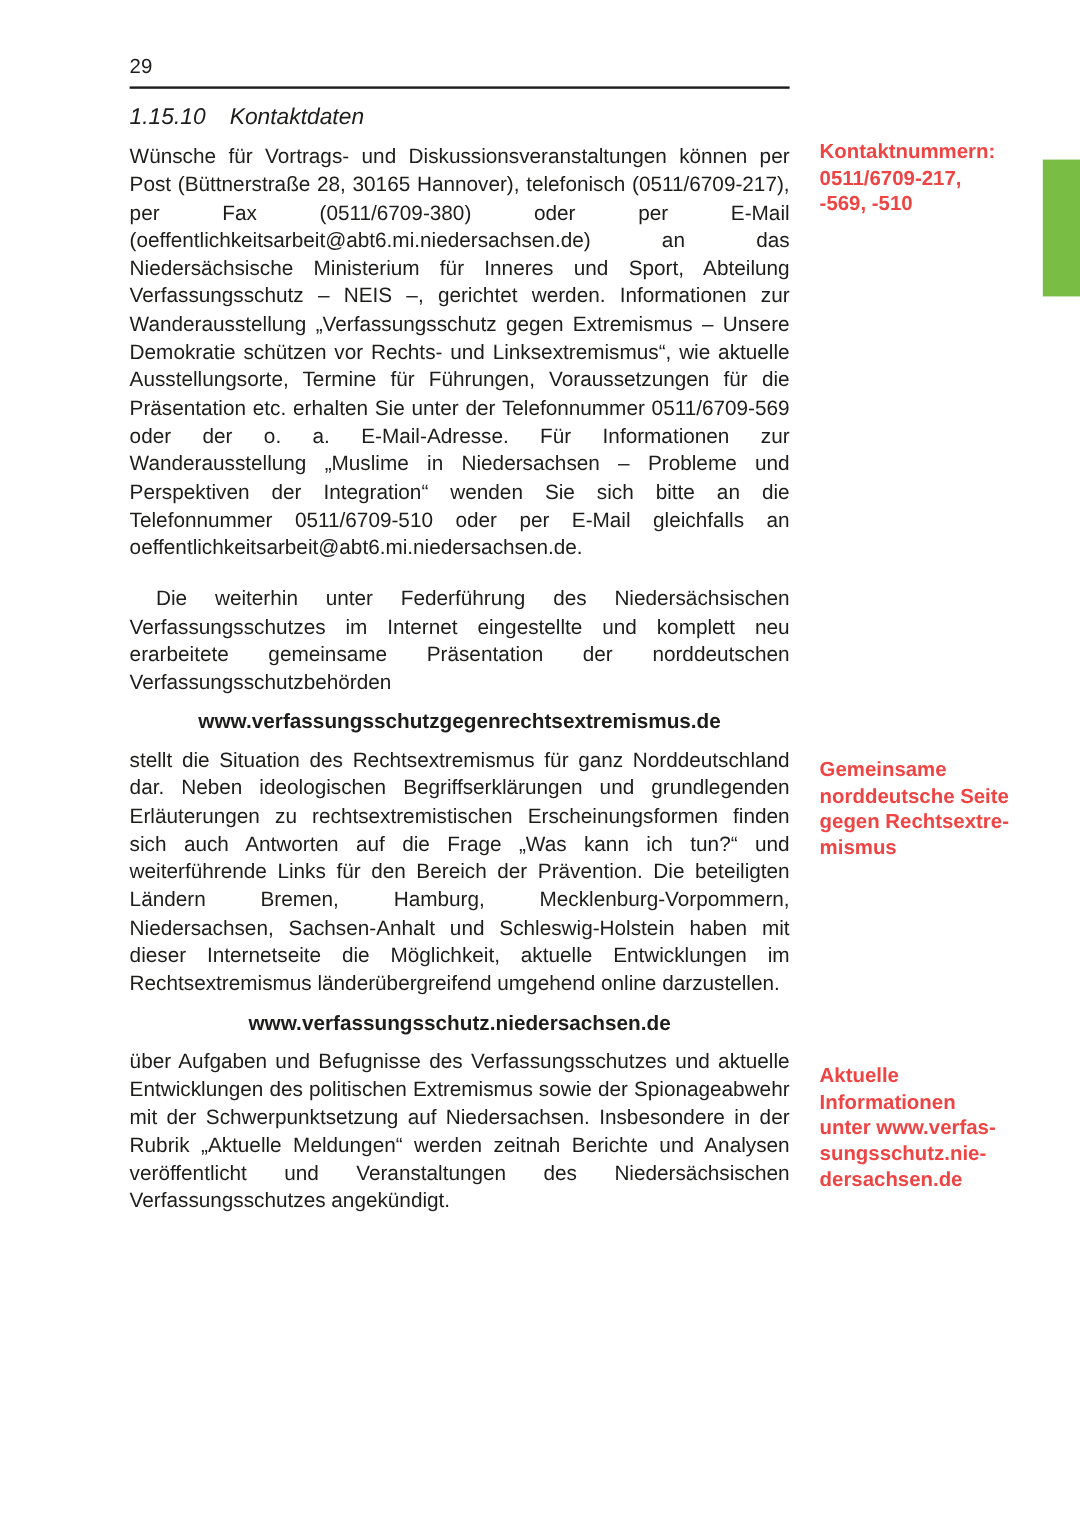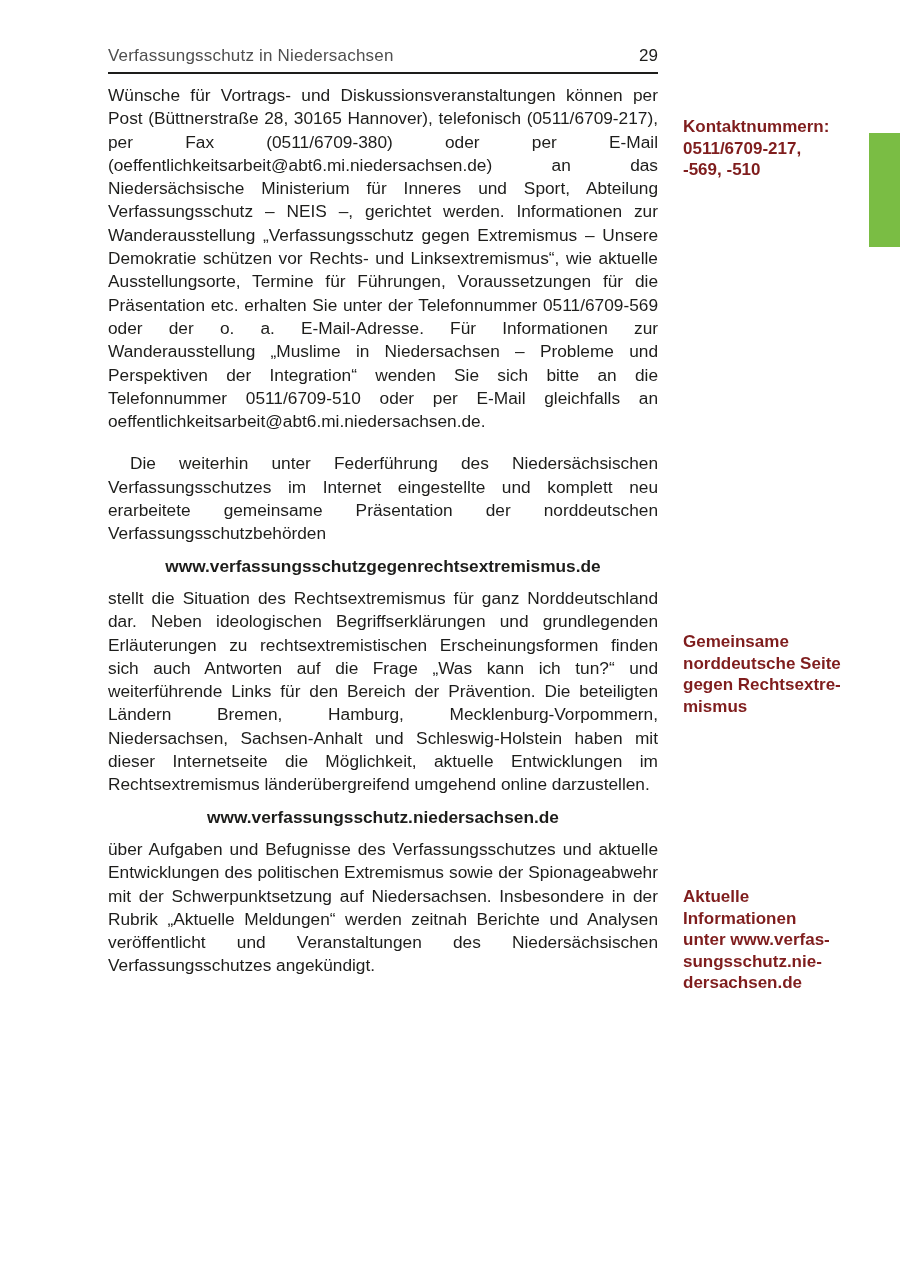--- a/index.html
+++ b/index.html
@@ -58,21 +58,21 @@
     margin-bottom: 9px;
   }
   p.paragraph-gap { margin-top: 34px; }
   .margin-note {
     position: absolute;
     left: 683px;
     width: 178px;
     font-size: 17px;
     font-weight: bold;
     line-height: 21.5px;
-    color: #7f1d1d;
+    color: #ef4444;
     white-space: pre-line;
   }
   .note-contact { top: 116px; }
   .note-joint-site { top: 631px; }
   .note-current-info { top: 886px; }
   .accent-bar {
     position: absolute;
     left: 869px;
     top: 133px;
     width: 31px;
@@ -80,24 +80,26 @@
   }
 </style>
 </head>
 <body>
 
 <div class="page">
 
   <div class="main-column">
 
     <div class="page-header">
-      <span class="running-title">Verfassungsschutz in Niedersachsen</span>
       <span class="page-number">29</span>
     </div>
 
+    <div class="section-heading">
+      <span class="section-number">1.15.10</span><span class="section-title">Kontaktdaten</span>
+    </div>
 
     <div class="body-text">
       <p>Wünsche für Vortrags- und Diskussionsveranstaltungen können per Post (Büttnerstraße 28, 30165 Hannover), telefonisch (0511/6709-217), per Fax (0511/6709-380) oder per E-Mail (oeffentlichkeitsarbeit@abt6.mi.niedersachsen.de) an das Niedersächsische Ministerium für Inneres und Sport, Abteilung Verfassungsschutz – NEIS –, gerichtet werden. Informationen zur Wanderausstellung „Verfassungsschutz gegen Extremismus – Unsere Demokratie schützen vor Rechts- und Linksextremismus“, wie aktuelle Ausstellungsorte, Termine für Führungen, Voraussetzungen für die Präsentation etc. erhalten Sie unter der Telefonnummer 0511/6709-569 oder der o. a. E-Mail-Adresse. Für Informationen zur Wanderausstellung „Muslime in Niedersachsen – Probleme und Perspektiven der Integration“ wenden Sie sich bitte an die Telefonnummer 0511/6709-510 oder per E-Mail gleichfalls an oeffentlichkeitsarbeit@abt6.mi.niedersachsen.de.</p>
       <p class="first-line-indent">Die weiterhin unter Federführung des Niedersächsischen Verfassungsschutzes im Internet eingestellte und komplett neu erarbeitete gemeinsame Präsentation der norddeutschen Verfassungsschutzbehörden</p>
       <p class="url-line">www.verfassungsschutzgegenrechtsextremismus.de</p>
       <p>stellt die Situation des Rechtsextremismus für ganz Norddeutschland dar. Neben ideologischen Begriffserklärungen und grundlegenden Erläuterungen zu rechtsextremistischen Erscheinungsformen finden sich auch Antworten auf die Frage „Was kann ich tun?“ und weiterführende Links für den Bereich der Prävention. Die beteiligten Ländern Bremen, Hamburg, Mecklenburg-Vorpommern, Niedersachsen, Sachsen-Anhalt und Schleswig-Holstein haben mit dieser Internetseite die Möglichkeit, aktuelle Entwicklungen im Rechtsextremismus länderübergreifend umgehend online darzustellen.</p>
       <p class="url-line">www.verfassungsschutz.niedersachsen.de</p>
       <p>über Aufgaben und Befugnisse des Verfassungsschutzes und aktuelle Entwicklungen des politischen Extremismus sowie der Spionageabwehr mit der Schwerpunktsetzung auf Niedersachsen. Insbesondere in der Rubrik „Aktuelle Meldungen“ werden zeitnah Berichte und Analysen veröffentlicht und Veranstaltungen des Niedersächsischen Verfassungsschutzes angekündigt.</p>
     </div>
 

